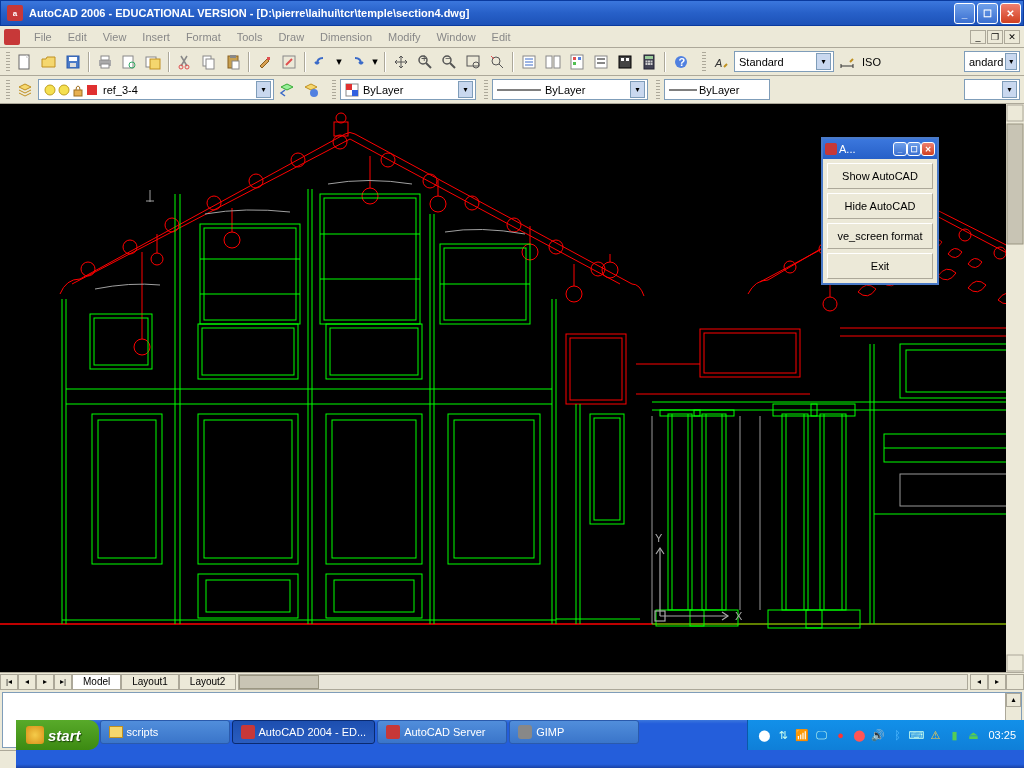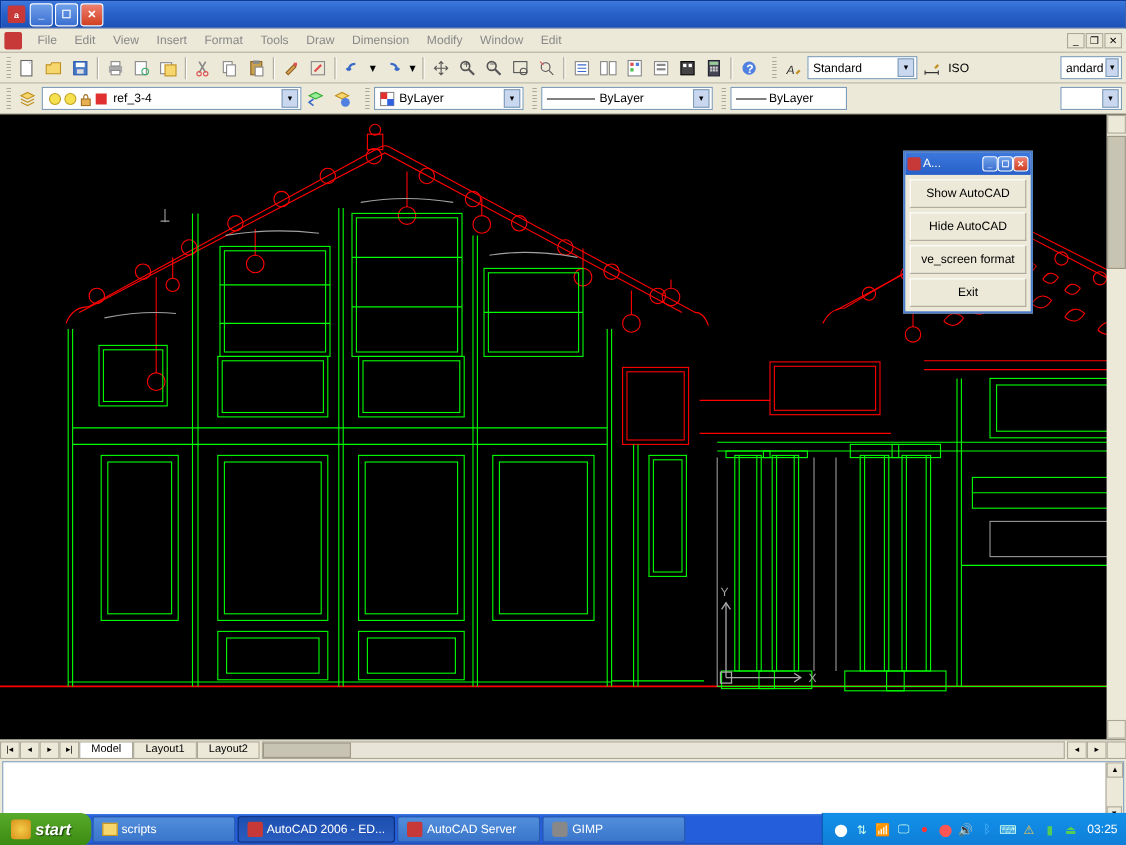--- a/index.html
+++ b/index.html
@@ -27,39 +27,44 @@
 .hscroll{height:18px;background:#ece9d8;border-top:1px solid #aca899;display:flex;align-items:center}
 .hscroll .navbtn{width:18px;height:16px;background:#ece9d8;border:1px solid #aca899;display:flex;align-items:center;justify-content:center;font-size:8px}
 .tabbtn{height:16px;padding:0 10px;background:#ece9d8;border:1px solid #aca899;display:flex;align-items:center;font-size:10px}
 .tabbtn.active{background:#fff}
 .sb-track{flex:1;height:16px;background:#e8e5d8;border:1px solid #aca899;margin:0 2px;position:relative}
 .sb-thumb{position:absolute;left:0;top:0;width:80px;height:14px;background:#c8c4b4;border:1px solid #9a9682}
 .cmdline{height:56px;background:#fff;border:1px solid #7f9db9;margin:2px;font-family:"Courier New",monospace;font-size:12px;padding:2px 4px;overflow:hidden;position:relative}
 .cmdline .vsb{position:absolute;right:0;top:0;width:16px;height:100%;background:#ece9d8;border-left:1px solid #aca899}
 .cmdline .vsb span{display:block;height:14px;border:1px solid #aca899;text-align:center;font-size:8px;line-height:12px}
 .statusbar{height:22px;background:#ece9d8;border-top:1px solid #aca899;display:flex;align-items:center;font-size:10px}
-.taskbar{position:absolute;bottom:0;left:0;right:0;height:28px;background:linear-gradient(to bottom,#3b77dd 0%,#245edb 8%,#245edb 92%,#1941a5 100%);display:flex;align-items:center}
+.taskbar{position:absolute;bottom:0;left:16px;right:0;height:48px;background:linear-gradient(to bottom,#3b77dd 0%,#245edb 8%,#245edb 92%,#1941a5 100%);display:flex;}
 .start-btn{height:30px;padding:0 18px 0 10px;background:linear-gradient(to bottom,#58aa2a 0%,#3c8a12 100%);color:#fff;font-weight:bold;font-style:italic;font-size:15px;display:flex;align-items:center;border-radius:0 10px 10px 0;text-shadow:1px 1px 1px #1a4508}
 .start-btn::before{content:"";width:18px;height:18px;background:radial-gradient(#f5cc4a,#d89018);border-radius:3px;margin-right:4px}
 .task-item{height:24px;margin:0 1px;padding:0 8px;background:linear-gradient(to bottom,#518edb 0%,#3a75ca 100%);border:1px solid #2a5aac;border-radius:3px;display:flex;align-items:center;color:#fff;min-width:130px;font-size:11px;gap:4px}
 .task-item.active{background:linear-gradient(to bottom,#1d4fb0 0%,#2a5dc0 100%);border-color:#0a2a70}
 .tray{margin-left:auto;height:30px;background:linear-gradient(to bottom,#1290e9 0%,#0f7fd8 100%);display:flex;align-items:center;padding:0 8px;border-left:1px solid #0a5aa8;gap:3px}
 .tray-icon{width:16px;height:16px;display:flex;align-items:center;justify-content:center;font-size:11px}
 .clock{color:#fff;font-size:11px;margin-left:4px}
 .popup{position:absolute;top:33px;right:85px;width:118px;background:#ece9d8;border:2px solid #4a7ac8;box-shadow:3px 3px 6px rgba(0,0,0,.3);z-index:100}
 .popup-title{height:20px;background:linear-gradient(to bottom,#3b77dd,#2760c8);display:flex;align-items:center;padding:0 2px;color:#fff;font-size:10px}
 .popup-title .pt{flex:1;overflow:hidden;white-space:nowrap}
 .popup-item{padding:6px 8px;text-align:center;background:#ece9d8;border:1px solid #fff;border-bottom-color:#aca899;border-right-color:#aca899;margin:4px;cursor:default}
 svg{display:block}
 </style>
 </head>
 <body>
 
 <div class="titlebar">
   <span class="app-icon">a</span>
+  <span class="title">
+    <span>AutoCAD 2006 - EDUCATIONAL VERSION</span>
+    <span> - </span>
+    <span>[D:\pierre\laihui\tcr\temple\section4.dwg]</span>
+  </span>
   <div class="window-btns">
     <div class="wbtn min">_</div>
     <div class="wbtn max">☐</div>
     <div class="wbtn close">✕</div>
   </div>
 </div>
 
 <div class="menubar">
   <span class="mdi-icon"></span>
   <span class="menu-item">File</span>
@@ -613,21 +618,21 @@
 <div class="statusbar"></div>
 
 <div class="taskbar">
   <div class="start-btn">start</div>
   <div class="task-item">
       <span style="width:14px;height:12px;background:#f5d76e;border:1px solid #c09020"></span>
       <span>scripts</span>
     </div>
   <div class="task-item active">
       <span style="width:14px;height:14px;background:#c73838;border-radius:2px"></span>
-      <span>AutoCAD 2006 - ED...</span>
+      <span>AutoCAD 2004 - ED...</span>
     </div>
   <div class="task-item">
       <span style="width:14px;height:14px;background:#c73838;border-radius:2px"></span>
       <span>AutoCAD Server</span>
     </div>
   <div class="task-item">
       <span style="width:14px;height:14px;background:#888;border-radius:3px"></span>
       <span>GIMP</span>
     </div>
   <div class="tray">

